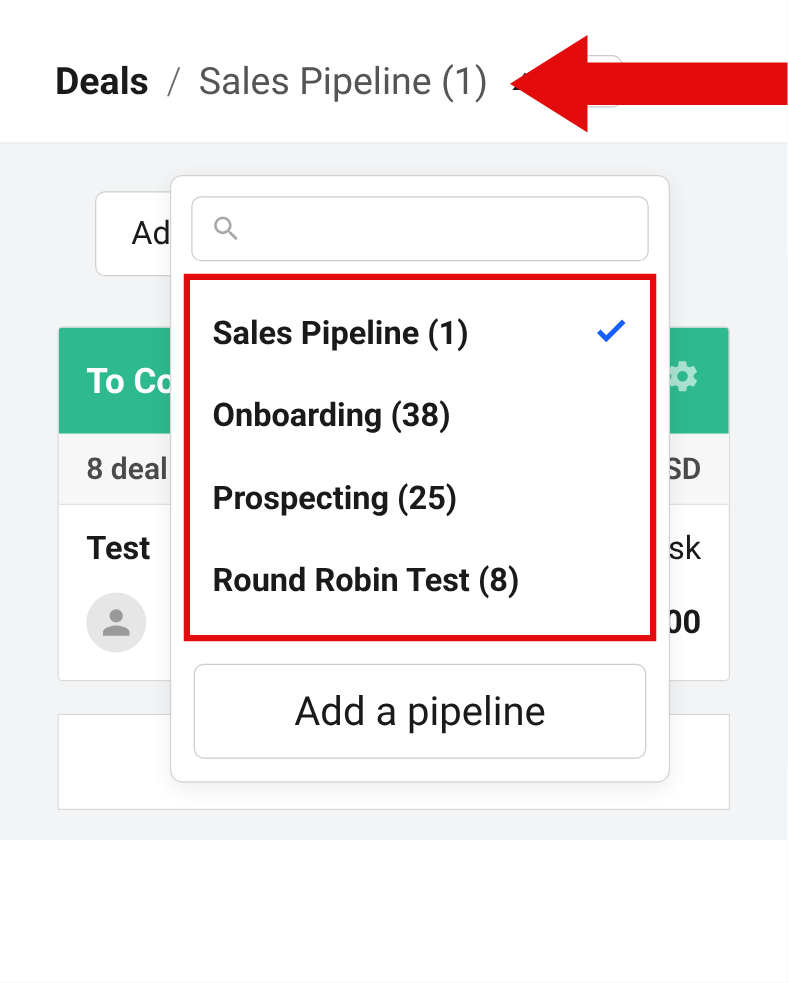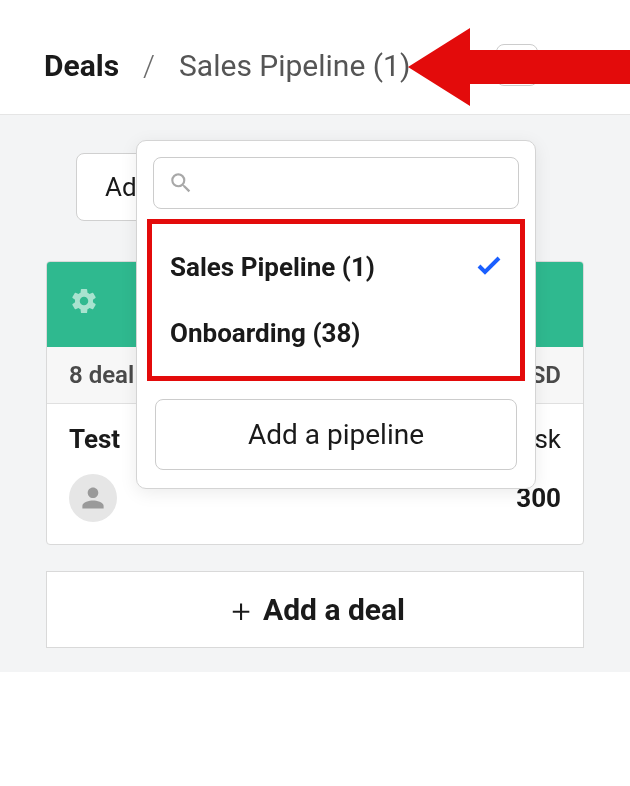--- a/index.html
+++ b/index.html
@@ -11,21 +11,21 @@
     position: relative;
     overflow: hidden;
     color: #1a1a1a;
   }
   
   .header {
     padding: 44px 0 28px 44px;
     border-bottom: 1px solid #e5e5e5;
     display: flex;
     align-items: center;
-    gap: 24px;
+    gap: 14px;
   }
   .crumb-root {
     font-size: 30px;
     font-weight: 700;
   }
   .crumb-sep {
     font-size: 30px;
     color: #6b6b6b;
     font-weight: 300;
   }
@@ -191,21 +191,21 @@
     align-items: center;
     cursor: pointer;
   }
   .check svg { stroke: #1a5fff; stroke-width: 4; fill: none; }
   .add-pipeline-btn {
     margin: 18px 6px 6px 6px;
     border: 1.5px solid #ccc;
     border-radius: 8px;
     padding: 18px;
     text-align: center;
-    font-size: 28px;
+    font-size: 32px;
     font-weight: 400;
     cursor: pointer;
   }
 </style>
 </head>
 <body>
 
 <div class="header">
   <span class="crumb-root">Deals</span>
   <span class="crumb-sep">/</span>
@@ -223,20 +223,21 @@
 </svg>
 
 <div class="board-area">
 
   <div class="add-filter-btn">
     <span>Add</span>
   </div>
 
   <div class="column">
     <div class="col-header">
+      <span>To Co</span>
       <span class="gear-col">
         <svg width="30" height="30" viewBox="0 0 24 24">
             <path d="M19.14,12.94a7.14,7.14,0,0,0,0-1.88l2-1.55a.5.5,0,0,0,.12-.63l-1.9-3.29a.5.5,0,0,0-.6-.22l-2.35.94a7.22,7.22,0,0,0-1.62-.94L14.5,2.81A.5.5,0,0,0,14,2.4H10a.5.5,0,0,0-.49.41L9.22,5.37a7.22,7.22,0,0,0-1.62.94L5.25,5.37a.5.5,0,0,0-.6.22L2.75,8.88a.5.5,0,0,0,.12.63l2,1.55a7.14,7.14,0,0,0,0,1.88l-2,1.55a.5.5,0,0,0-.12.63l1.9,3.29a.5.5,0,0,0,.6.22l2.35-.94a7.22,7.22,0,0,0,1.62.94l.29,2.56A.5.5,0,0,0,10,21.6h4a.5.5,0,0,0,.49-.41l.29-2.56a7.22,7.22,0,0,0,1.62-.94l2.35.94a.5.5,0,0,0,.6-.22l1.9-3.29a.5.5,0,0,0-.12-.63ZM12,15.4A3.4,3.4,0,1,1,15.4,12,3.4,3.4,0,0,1,12,15.4Z"></path>
           </svg>
       </span>
     </div>
     <div class="col-meta">
       <span>8 deal</span>
       <span>SD</span>
     </div>
@@ -273,18 +274,24 @@
       <span>Sales Pipeline (1)</span>
       <span class="check">
         <svg width="26" height="22" viewBox="0 0 26 22">
             <polyline points="3,12 9,18 23,4"></polyline>
           </svg>
       </span>
     </div>
     <div class="pipeline-item">
       <span>Onboarding (38)</span>
     </div>
+    <div class="pipeline-item">
+      <span>Prospecting (25)</span>
+    </div>
+    <div class="pipeline-item">
+      <span>Round Robin Test (8)</span>
+    </div>
   </div>
 
   <div class="add-pipeline-btn">
     <span>Add a pipeline</span>
   </div>
 </div>
 
 </body></html>

